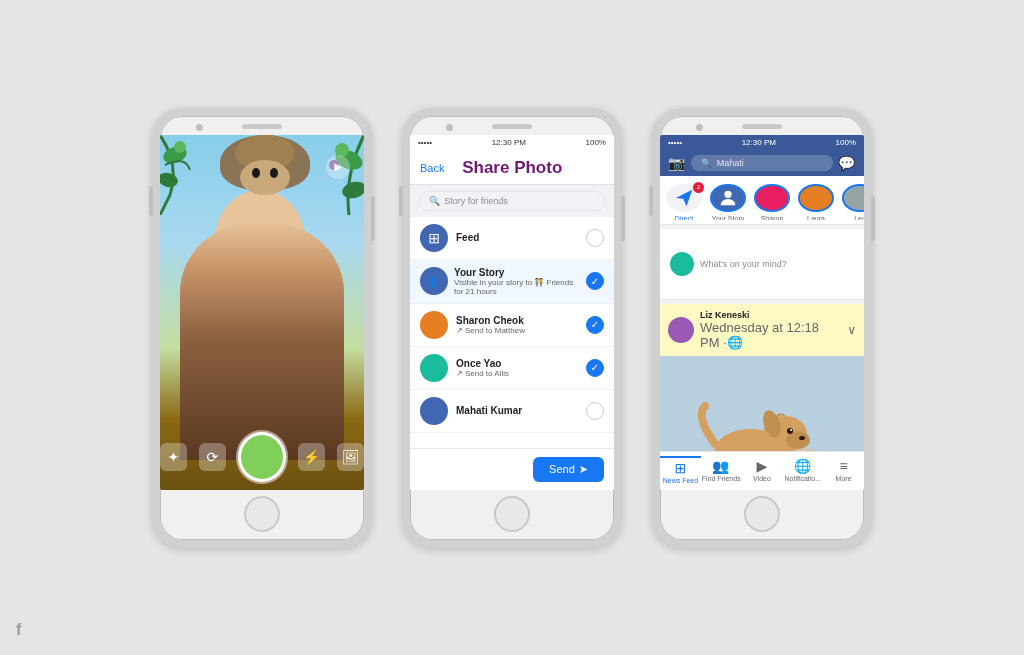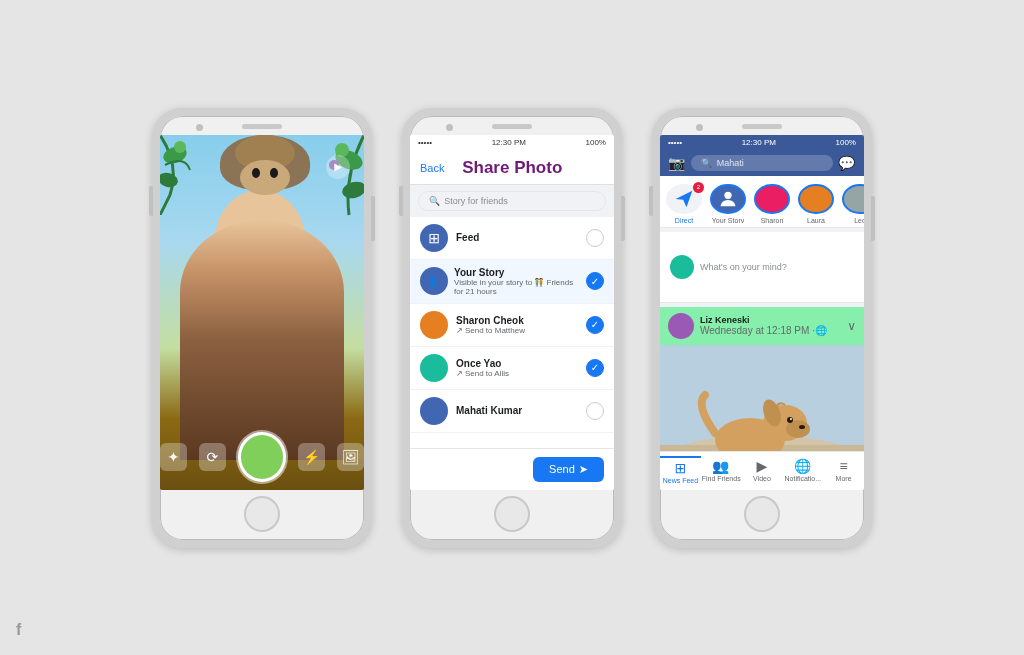--- a/index.html
+++ b/index.html
@@ -518,21 +518,21 @@
       background: #ccc;
     }
 
     .p3-post-input {
       flex: 1;
       font-size: 9px;
       color: #8a8d91;
     }
 
     .p3-post-card {
-      background: #86efac;
+      background: #fef9c3;
       margin-top: 4px;
       overflow: hidden;
     }
 
     .p3-card-header {
       display: flex;
       align-items: center;
       padding: 6px 8px;
       gap: 6px;
     }
@@ -548,21 +548,21 @@
       flex: 1;
     }
 
     .p3-card-name {
       font-size: 9px;
       font-weight: 700;
       color: #1c1e21;
     }
 
     .p3-card-time {
-      font-size: 10px;
+      font-size: 13px;
       color: #65676b;
     }
 
     .p3-card-chevron {
       font-size: 12px;
       color: #65676b;
     }
 
     .dog-image {
       width: 100%;

